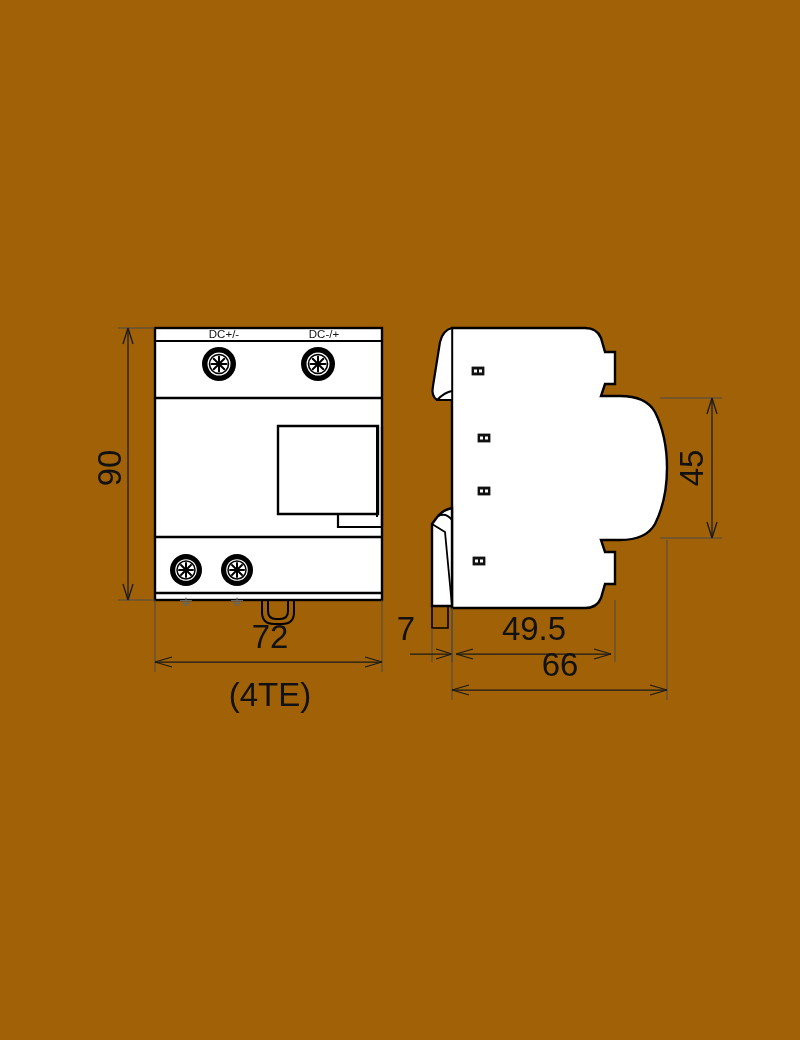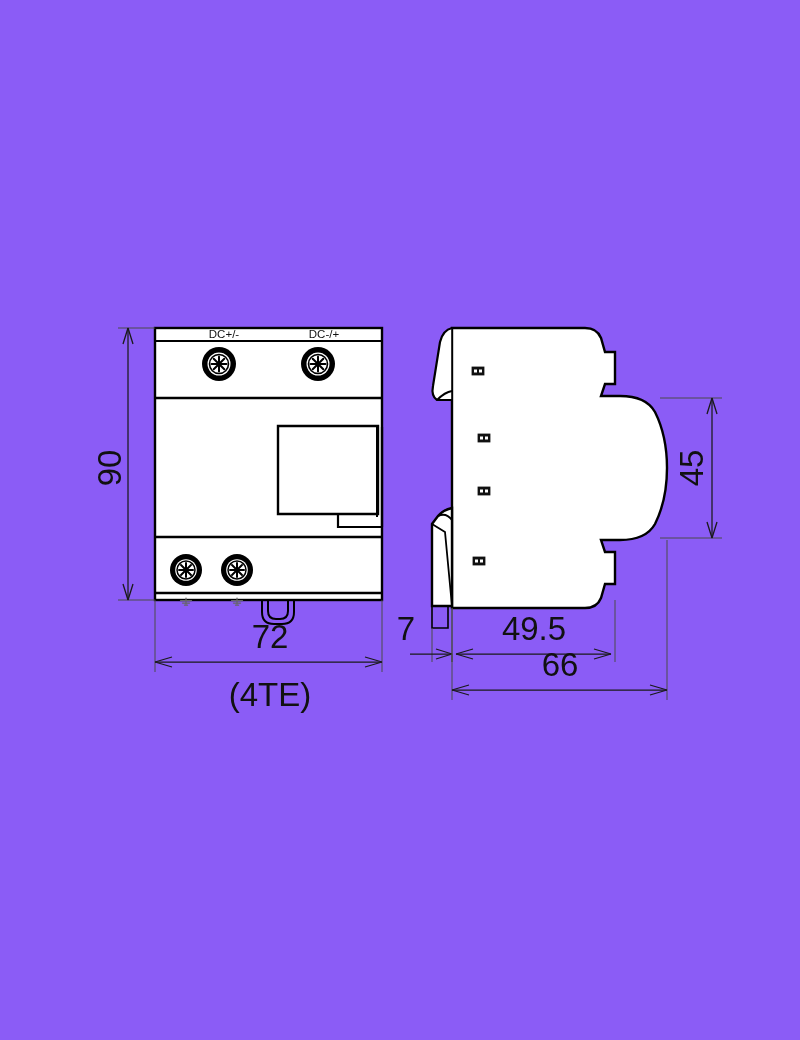--- a/index.html
+++ b/index.html
@@ -10,21 +10,21 @@
   body {
     width: 800px;
     height: 1040px;
     font-family: "Liberation Sans", sans-serif;
     overflow: hidden;
   }
   #drawing-root {
     position: relative;
     width: 800px;
     height: 1040px;
-    background: #8b5cf6;
+    background: #a16207;
   }
   svg#technical-drawing {
     display: block;
     width: 800px;
     height: 1040px;
   }
   .outline { fill: #ffffff; stroke: #000000; stroke-width: 2.2; }
   .outline-thin { fill: none; stroke: #000000; stroke-width: 1.6; }
   .body-fill { fill: #ffffff; stroke: #000000; stroke-width: 2.4; }
   .dimline { fill: none; stroke: #1a1a1a; stroke-width: 1.25; }

